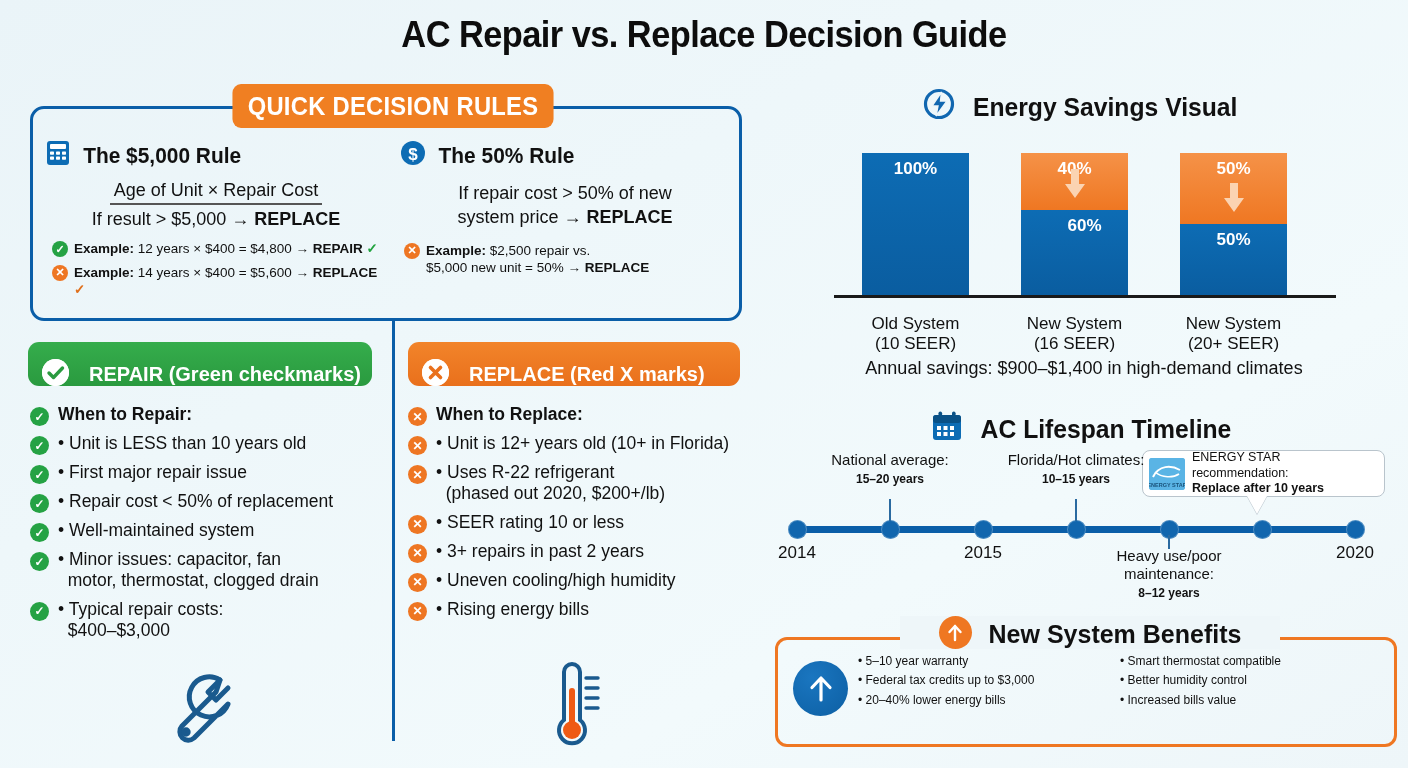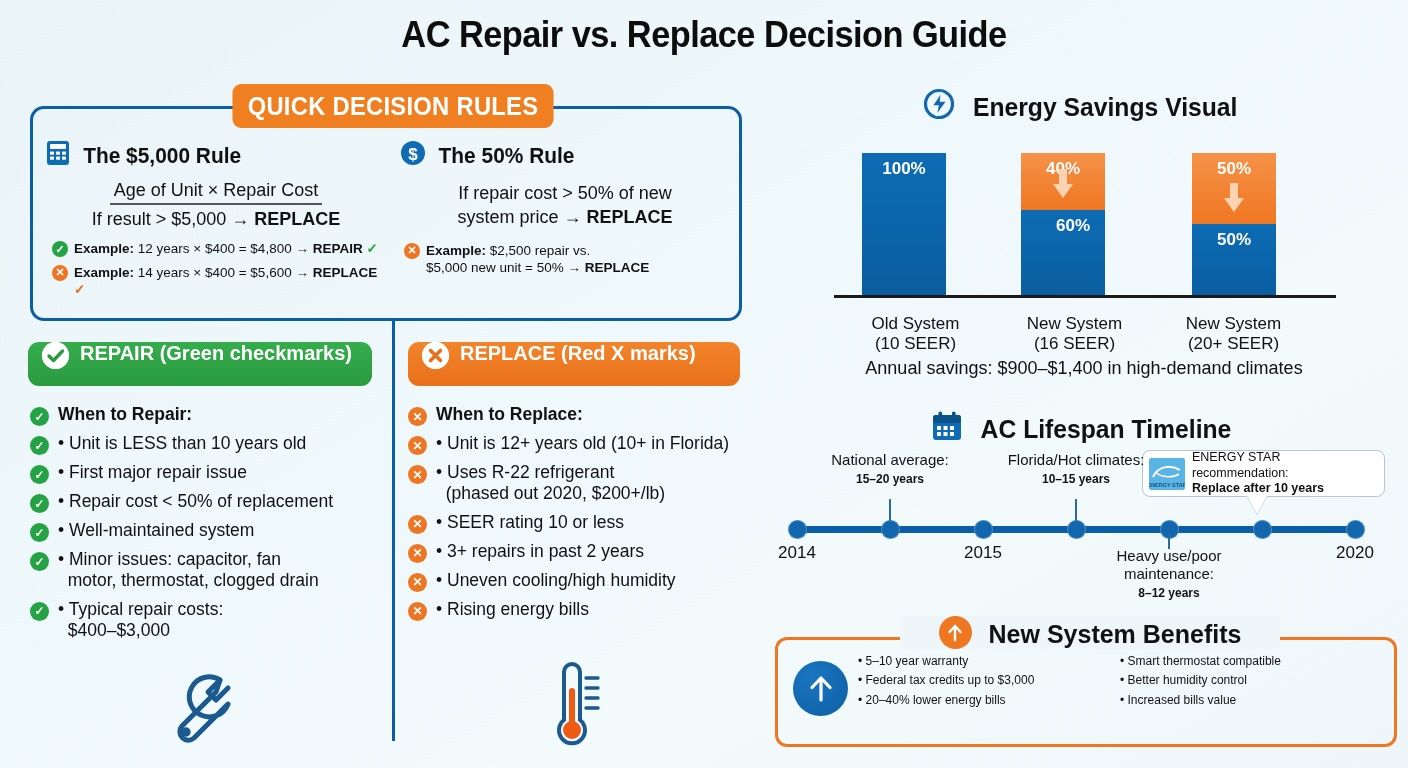--- a/index.html
+++ b/index.html
@@ -47,21 +47,21 @@
 
   
   .badge{ width:16px;height:16px;border-radius:50%;flex:0 0 16px;
           display:flex;align-items:center;justify-content:center;
           color:#fff;font-size:11px;font-weight:bold;line-height:1;margin-top:1px;}
   .badge.g{background:#25a244;}
   .badge.o{background:#ee7623;}
 
   
   .colhead{
-    height:44px;border-radius:11px;display:flex;align-items:flex-start;gap:11px;
+    height:44px;border-radius:11px;display:flex;align-items:flex-end;gap:20px;
     padding-left:14px;color:#fff;font-size:20px;font-weight:bold;
   }
   #repair-header{ left:28px; top:342px; width:344px; background:linear-gradient(180deg,#35ad4c,#2a9a3f);}
   #replace-header{ left:408px; top:342px; width:332px; background:linear-gradient(180deg,#f2842a,#e9701c);}
   .hicon{ width:27px;height:27px;border-radius:50%;background:#fff;display:flex;align-items:center;justify-content:center;flex:0 0 27px;}
   .hicon svg{display:block;}
 
   
   .list{ }
   #repair-list{ left:30px; top:404px; width:360px;}
@@ -81,21 +81,21 @@
   
   .sec-title{ display:flex;align-items:center;justify-content:center;gap:11px;
               font-size:26px;font-weight:bold;color:#111;}
   .sec-title .t{transform:scaleX(.95);}
   #energy-title{ left:760px; top:88px; width:648px; }
   #lifespan-title{ left:760px; top:410px; width:648px; }
 
   
   #chart{ left:760px; top:148px; width:648px; height:160px; }
   .bar-group{ position:absolute; bottom:13px; }
-  .bar{ position:relative; width:84px; }
+  .bar{ position:relative; width:107px; }
   .seg{ position:relative; width:100%; display:flex;align-items:flex-start;justify-content:center;}
   .seg span{ color:#fff;font-size:17px;font-weight:bold;margin-top:6px;}
   .seg.blue{ background:linear-gradient(180deg,#0d6cb4,#0a5da0); }
   .seg.orange{ background:linear-gradient(180deg,#f59248,#ef7722); }
   .seg.orange .arrow{ position:absolute;left:50%;transform:translateX(-50%);bottom:6px;}
   #axis{ position:absolute; left:74px; bottom:10px; width:502px; height:3px; background:#1a1a1a;}
   .bar-label{ position:absolute; width:150px; text-align:center; font-size:17px; line-height:1.18; }
   #annual-note{ left:760px; top:358px; width:648px; text-align:center; font-size:18px;}
 
   
@@ -337,21 +337,21 @@
         </div>
         <div class="seg blue" style="height: 85.2px; padding-left: 20px;">
           <span>60%</span>
         </div>
       </div>
     </div>
     <div class="bar-label" style="left: 239.5px; top: 166px;">
       <div>New System</div>
       <div>(16 SEER)</div>
     </div>
-    <div class="bar-group" style="left: 432px;">
+    <div class="bar-group" style="left: 420px;">
       <div class="bar">
         <div class="seg orange" style="height: 71px;">
           <span>50%</span>
           <span class="arrow"><svg width="26" height="30" viewBox="0 0 26 30">
               <path d="M9 0 h8 v15 h6 L13 29 L3 15 h6 z" fill="#fbd3b2"></path>
             </svg></span>
         </div>
         <div class="seg blue" style="height: 71px;">
           <span>50%</span>
         </div>

